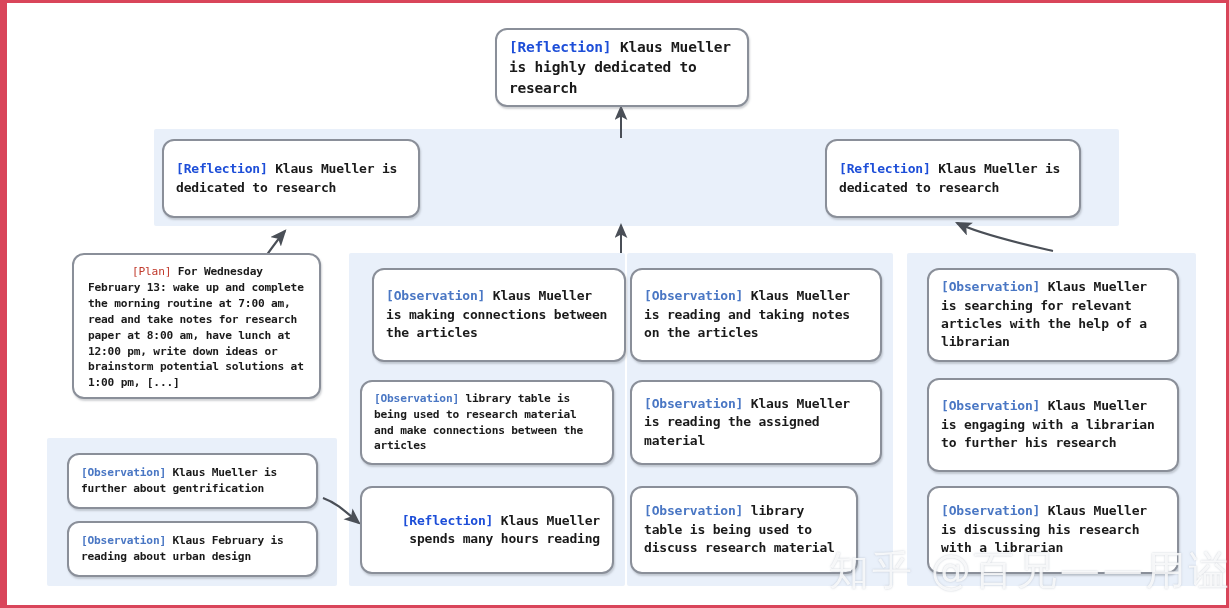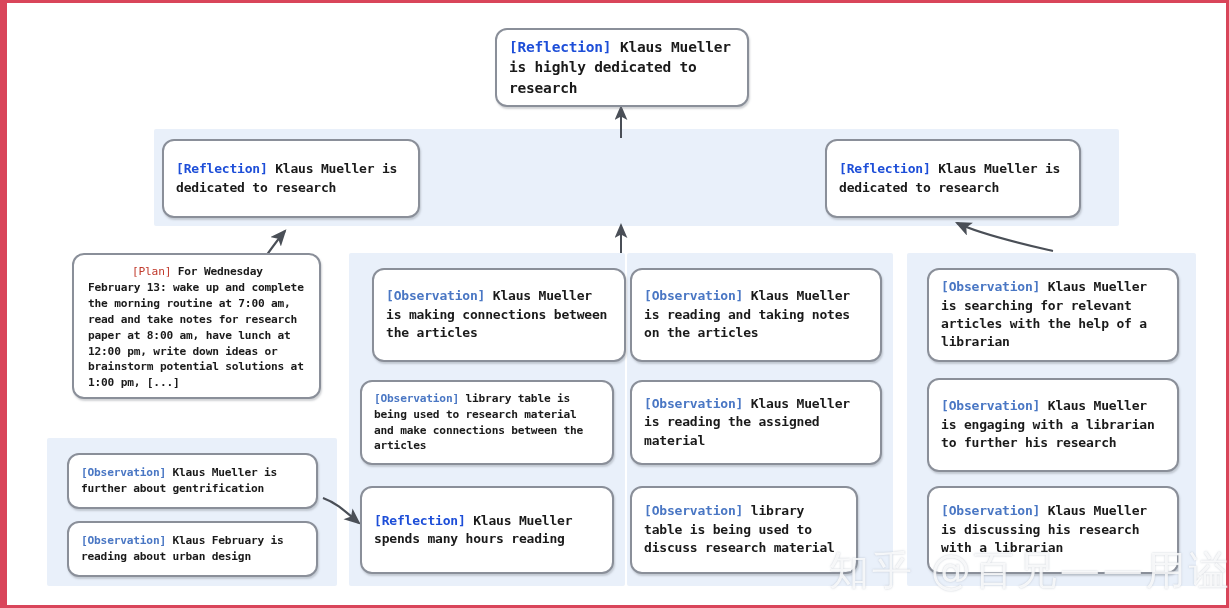--- a/index.html
+++ b/index.html
@@ -121,21 +121,21 @@
   <div class="box fs11" style="left:60px;top:518px;width:251px;height:56px;">
     <div class="txt"><span class="tag-observation">[Observation]</span><span> Klaus February is reading about urban design</span></div>
   </div>
 
   <div class="box fs13" style="left:353px;top:265px;width:254px;height:94px;margin-left:12px;">
     <div class="txt"><span class="tag-observation">[Observation]</span><span> Klaus Mueller is making connections between the articles</span></div>
   </div>
   <div class="box fs11" style="left:353px;top:377px;width:254px;height:85px;">
     <div class="txt"><span class="tag-observation">[Observation]</span><span> library table is being used to research material and make connections between the articles</span></div>
   </div>
-  <div class="box fs13" style="left:353px;top:483px;width:254px;height:88px;">
+  <div class="box fs13" style="left:353px;top:483px;width:254px;height:88px;text-align:right;">
     <div class="txt"><span class="tag-reflection">[Reflection]</span><span> Klaus Mueller spends many hours reading</span></div>
   </div>
 
   <div class="box fs13" style="left:623px;top:265px;width:252px;height:94px;">
     <div class="txt"><span class="tag-observation">[Observation]</span><span> Klaus Mueller is reading and taking notes on the articles</span></div>
   </div>
   <div class="box fs13" style="left:623px;top:377px;width:252px;height:85px;">
     <div class="txt"><span class="tag-observation">[Observation]</span><span> Klaus Mueller is reading the assigned material</span></div>
   </div>
   <div class="box fs13" style="left:623px;top:483px;width:228px;height:88px;">

